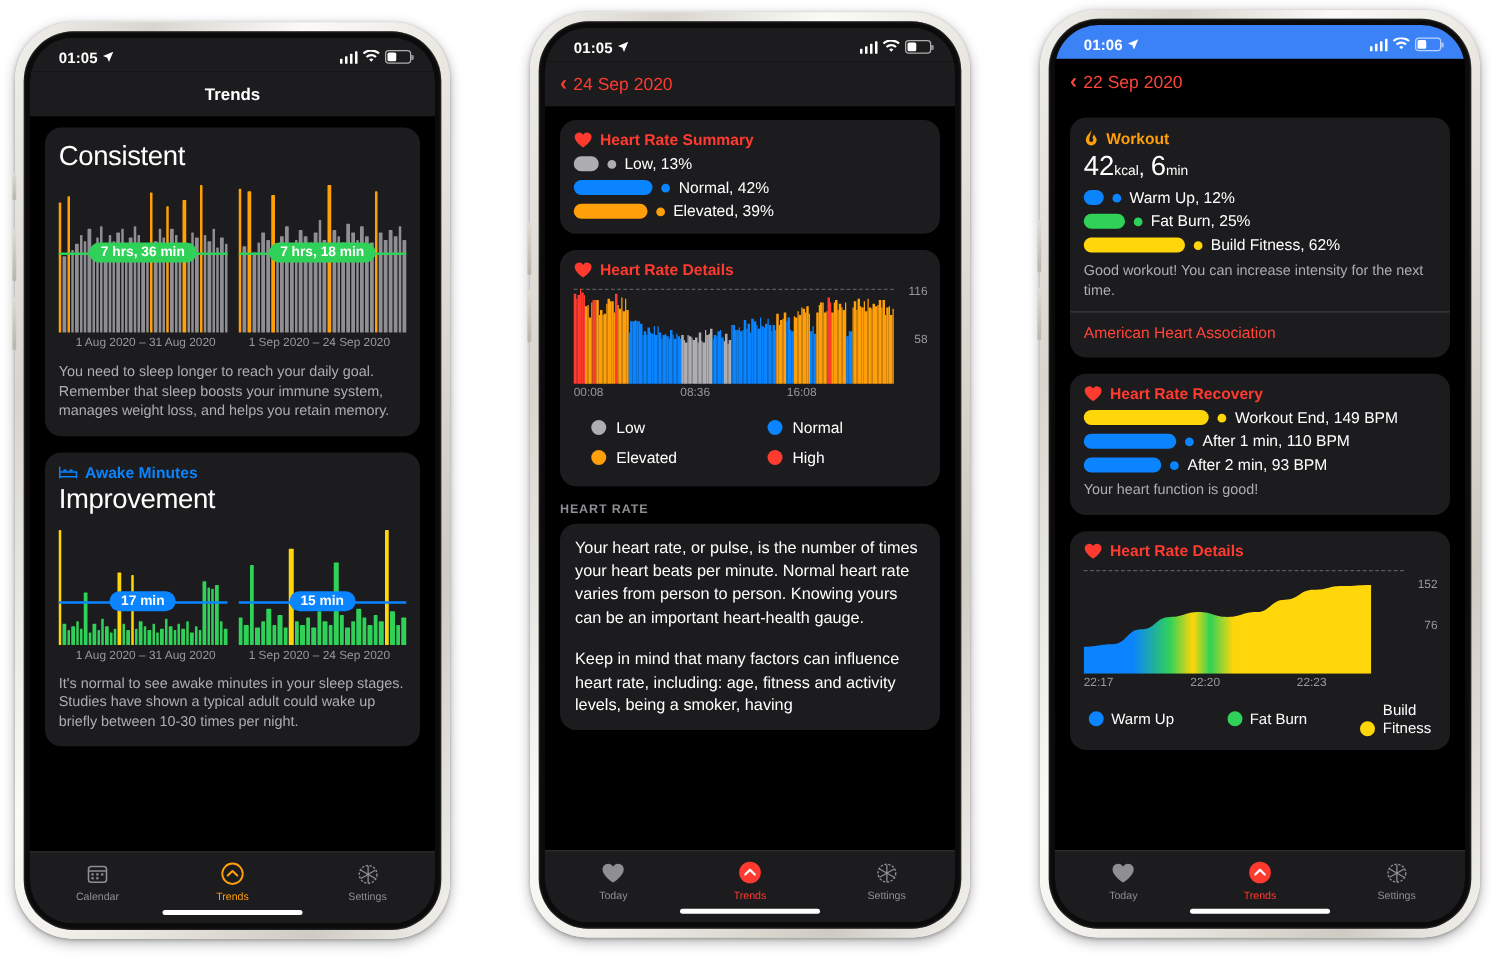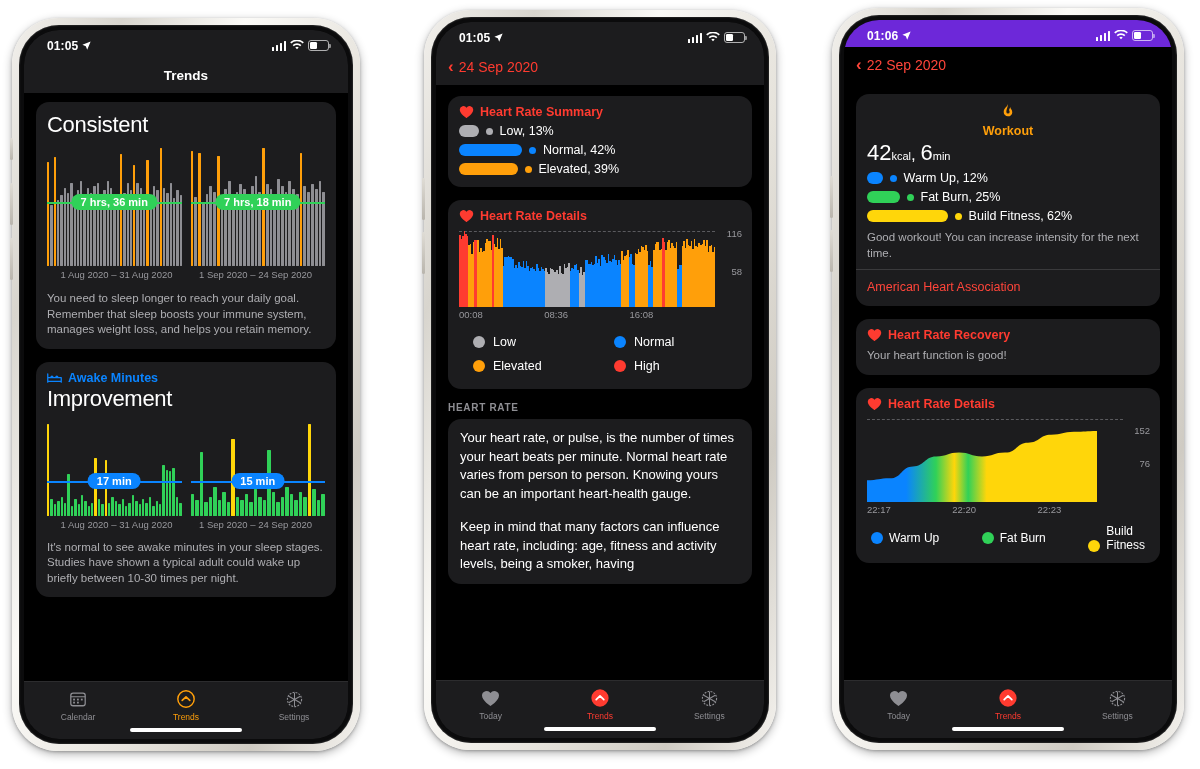--- a/index.html
+++ b/index.html
@@ -57,21 +57,21 @@
   .navbar-back { height: 36px; display:flex; align-items:center; gap:5px;
     padding-left: 12px; background:#1c1c1e; color:#ff3b30; font-size:14px; }
   .navbar-back.p3 { color:#ff453a; }
   .chev { font-size: 17px; font-weight: 700; line-height: 1; margin-top:-2px; }
 
   .content { position:absolute; left:0; right:0; overflow:hidden; }
 
   
   .card { background:#1c1c1e; border-radius: 13px; margin: 0 12px 13px; padding: 9px 11px 11px; }
   .card-hdr { display:flex; align-items:center; gap:6px; font-size:12.5px; font-weight:700; }
-  .green { color:#30d158; } .blue { color:#0a84ff; } .red { color:#ff3b30; } .orange { color:#ff9f0a;flex-direction:column; }
+  .green { color:#30d158; } .blue { color:#0a84ff; } .red { color:#ff3b30; } .orange { color:#ff9f0a; }
   .big-title { color:#fff; font-size:22px; font-weight:400; letter-spacing:-.3px; margin-top:1px; }
   .card-note { color:#aeaeb2; font-size:11.5px; line-height:15.5px; }
   .rangelbl { display:flex; justify-content:space-between; color:#98989d; font-size:9.5px; margin-top:3px; }
   .rangelbl span { flex:1; text-align:center; }
 
   
   .chart { position:relative; width:100%; }
   .bars-wrap { position:relative; display:flex; align-items:flex-end; gap:1px; height:100%; }
   .bars-wrap .b { flex:1 1 auto; border-radius:.5px; }
   .split { display:flex; gap:9px; height:100%; }
@@ -729,21 +729,21 @@
 
   <div class="phone" style="left:832px; top:8px; width:352px; height:742px;">
     <div class="btn-side" style="left:-2px; top:168px; width:3px; height:42px;"></div>
     <div class="btn-side" style="left:-2px; top:222px; width:3px; height:42px;"></div>
     <div class="phone-inner">
       <div class="screen">
         <div class="notch">
           <div class="speaker"></div>
           <div class="face-cam"></div>
         </div>
-        <div class="statusbar" style="background:#6d28d9;">
+        <div class="statusbar" style="background:#3b82f6;">
           <div class="sb-time">
             <span>01:06</span>
             <svg width="11" height="11" viewBox="0 0 24 24">
                 <path d="M21 3 3 10.5l7.5 3L13.5 21z" fill="#fff"></path>
               </svg>
           </div>
           <div class="sb-right">
             <span class="bars">
                 <i></i>
                 <i></i>
@@ -799,20 +799,37 @@
             <a class="link">American Heart Association</a>
           </div>
 
           <div class="card">
             <div class="card-hdr red">
               <svg width="15" height="14" viewBox="0 0 20 18">
                   <path d="M10 17S1 11.4 1 5.9A4.9 4.9 0 0 1 10 3.3 4.9 4.9 0 0 1 19 5.9C19 11.4 10 17 10 17z" fill="#ff3b30"></path>
                 </svg>
               <span>Heart Rate Recovery</span>
             </div>
+            <div id="p3-recovery-rows" style="margin-top:2px;">
+                <div class="lrow">
+                  <div class="lbar" style="background: rgb(255, 214, 10); width: 100px;"></div>
+                  <div class="ldot" style="background: rgb(255, 214, 10);"></div>
+                  <div class="ltext">Workout End, 149 BPM</div>
+                </div>
+                <div class="lrow">
+                  <div class="lbar" style="background: rgb(10, 132, 255); width: 74px;"></div>
+                  <div class="ldot" style="background: rgb(10, 132, 255);"></div>
+                  <div class="ltext">After 1 min, 110 BPM</div>
+                </div>
+                <div class="lrow">
+                  <div class="lbar" style="background: rgb(10, 132, 255); width: 62px;"></div>
+                  <div class="ldot" style="background: rgb(10, 132, 255);"></div>
+                  <div class="ltext">After 2 min, 93 BPM</div>
+                </div>
+              </div>
             <div class="card-note" style="margin-top:6px;">Your heart function is good!</div>
           </div>
 
           <div class="card">
             <div class="card-hdr red">
               <svg width="15" height="14" viewBox="0 0 20 18">
                   <path d="M10 17S1 11.4 1 5.9A4.9 4.9 0 0 1 10 3.3 4.9 4.9 0 0 1 19 5.9C19 11.4 10 17 10 17z" fill="#ff3b30"></path>
                 </svg>
               <span>Heart Rate Details</span>
             </div>

